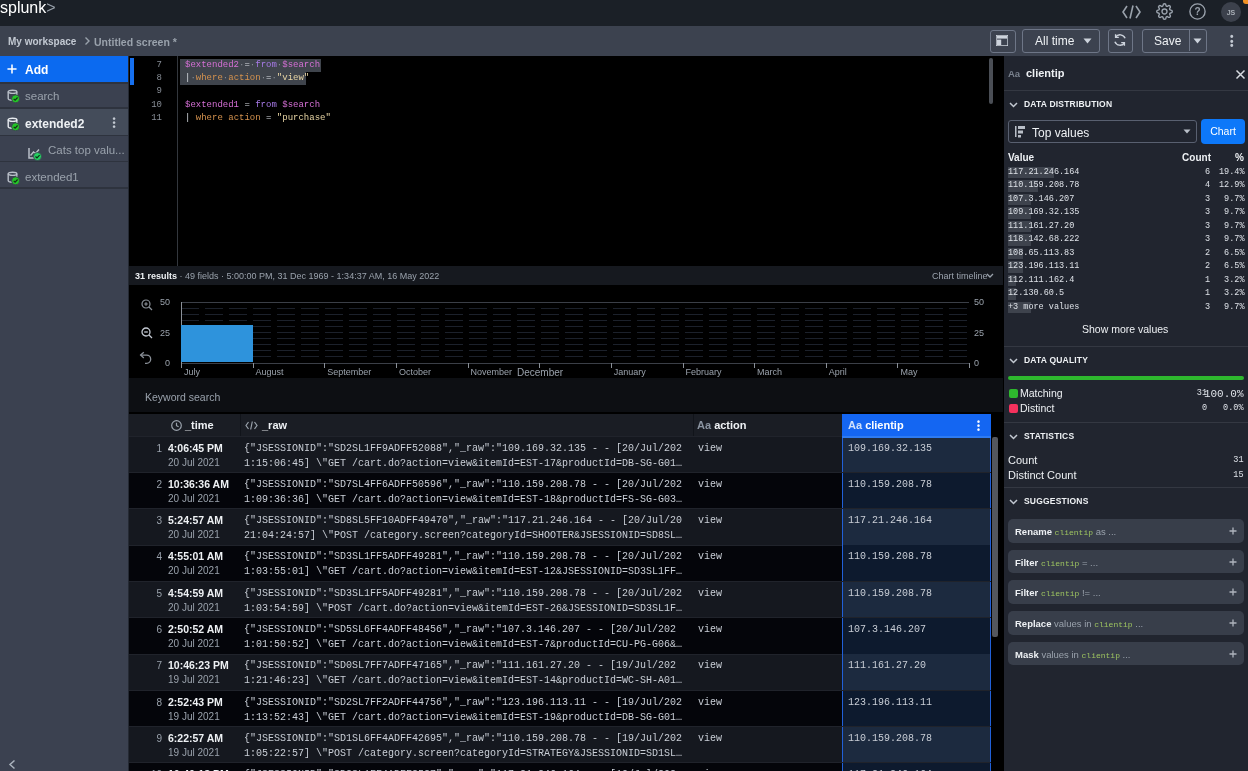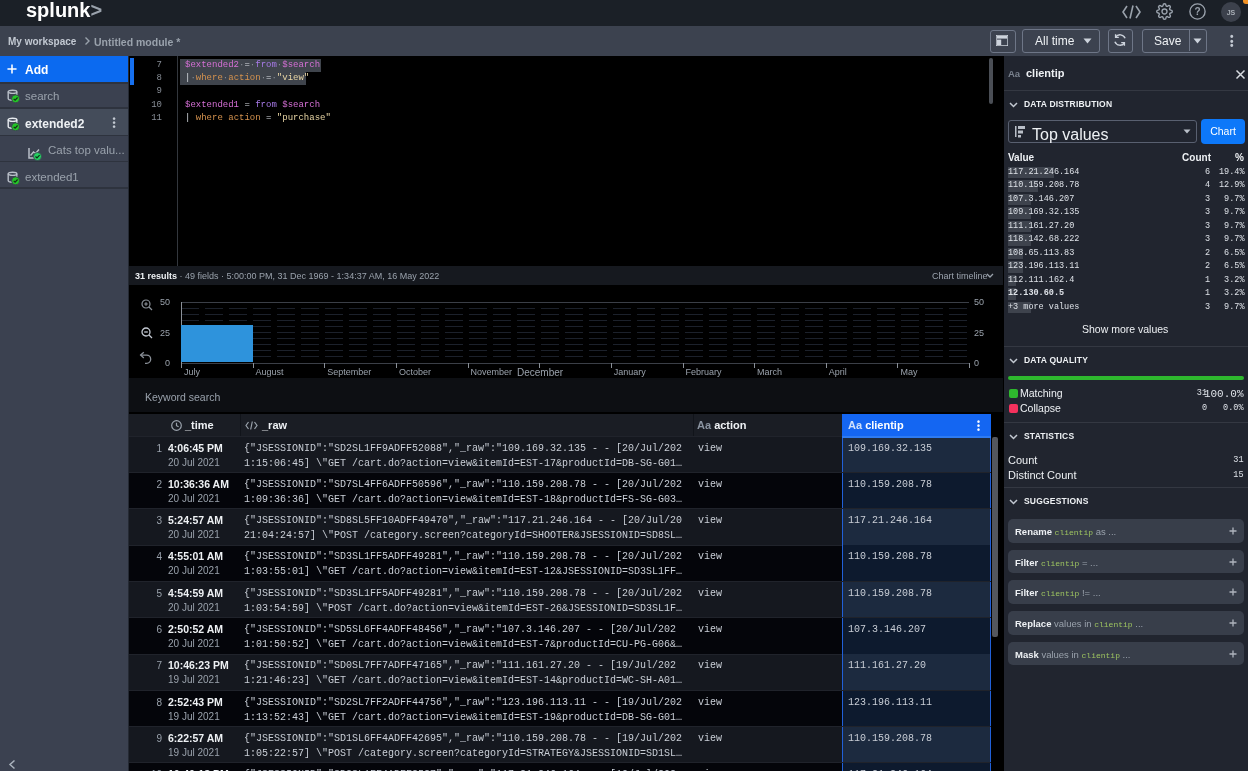--- a/index.html
+++ b/index.html
@@ -4,42 +4,42 @@
 #app{position:relative;width:1248px;height:771px;overflow:hidden;-webkit-font-smoothing:antialiased;
   font-family:"Liberation Sans",sans-serif;background:#000;}
 .abs{position:absolute;}
 .mono{font-family:"Liberation Mono",monospace;}
 .b{font-weight:bold;}
 svg{display:block;}
 </style></head><body>
 <div id="app">
 
 <div class="abs" style="left:0;top:0;width:1248px;height:26px;background:#1b2027;"></div>
-<div class="abs" style="left:26px;top:-1px;font-size:20px;letter-spacing:-0.3px;font-weight:bold;color:#fff;letter-spacing:0px;">splunk<span style="color:#9aa2ac;">&gt;</span></div>
+<div class="abs" style="left:0;top:-1px;font-size:16px;letter-spacing:-0.3px;font-weight:normal;color:#fff;letter-spacing:0px;">splunk<span style="color:#9aa2ac;">&gt;</span></div>
 <svg class="abs" style="left:1122px;top:4px;" width="19" height="16" viewBox="0 0 19 16" fill="none" stroke="#9aa2ac" stroke-width="1.6">
       <path d="M5 2 L1 8 L5 14"></path>
       <path d="M14 2 L18 8 L14 14"></path>
       <path d="M11 1.5 L8 14.5"></path>
     </svg>
 <svg class="abs" style="left:1156px;top:3px;" width="17" height="17" viewBox="0 0 24 24" fill="none" stroke="#9aa2ac" stroke-width="2">
       <path d="M12 15.5A3.5 3.5 0 1 0 12 8.5a3.5 3.5 0 0 0 0 7z"></path>
       <path d="M19.4 15a1.65 1.65 0 0 0 .33 1.82l.06.06a2 2 0 1 1-2.83 2.83l-.06-.06a1.65 1.65 0 0 0-1.82-.33 1.65 1.65 0 0 0-1 1.51V21a2 2 0 1 1-4 0v-.09A1.65 1.65 0 0 0 9 19.4a1.65 1.65 0 0 0-1.82.33l-.06.06a2 2 0 1 1-2.83-2.83l.06-.06a1.65 1.65 0 0 0 .33-1.82 1.65 1.65 0 0 0-1.51-1H3a2 2 0 1 1 0-4h.09A1.65 1.65 0 0 0 4.6 9a1.65 1.65 0 0 0-.33-1.82l-.06-.06a2 2 0 1 1 2.83-2.83l.06.06a1.65 1.65 0 0 0 1.82.33H9a1.65 1.65 0 0 0 1-1.51V3a2 2 0 1 1 4 0v.09a1.65 1.65 0 0 0 1 1.51 1.65 1.65 0 0 0 1.82-.33l.06-.06a2 2 0 1 1 2.83 2.83l-.06.06a1.65 1.65 0 0 0-.33 1.82V9a1.65 1.65 0 0 0 1.51 1H21a2 2 0 1 1 0 4h-.09a1.65 1.65 0 0 0-1.51 1z"></path>
     </svg>
 <svg class="abs" style="left:1189px;top:3px;" width="17" height="17" viewBox="0 0 17 17" fill="none">
       <circle cx="8.5" cy="8.5" r="7.6" stroke="#9aa2ac" stroke-width="1.4"></circle>
       <text x="8.5" y="12" text-anchor="middle" font-family="Liberation Sans" font-size="10" font-weight="bold" fill="#9aa2ac">?</text>
     </svg>
 <div class="abs" style="left:1221px;top:2px;width:20px;height:20px;border-radius:50%;background:#3c414c;color:#aab0b8;font-size:7px;font-weight:bold;text-align:center;line-height:21px;">JS</div>
 <div class="abs" style="left:1243px;top:0px;width:5px;height:4px;border-radius:0 0 0 3px;background:#f39224;"></div>
 <div class="abs" style="left:0;top:26px;width:1248px;height:30px;background:#3c424f;"></div>
 <div class="abs" style="left:8px;top:36px;font-size:10px;color:#c3c9d2;font-weight:bold;">My workspace</div>
 <svg class="abs" style="left:82px;top:36px;" width="10" height="10" viewBox="0 0 10 10" fill="none" stroke="#9aa2ac" stroke-width="1.4">
       <path d="M3.5 1.5 L7 5 L3.5 8.5"></path>
     </svg>
-<div class="abs" style="left:94px;top:35.5px;font-size:10.5px;color:#9aa2ac;font-weight:bold;">Untitled module *</div>
+<div class="abs" style="left:94px;top:35.5px;font-size:10.5px;color:#9aa2ac;font-weight:bold;">Untitled screen *</div>
 <div class="abs" style="left:990px;top:30px;width:24px;height:21px;border:1px solid #6e7687;border-radius:3px;"></div>
 <svg class="abs" style="left:996px;top:35px;" width="12" height="11" viewBox="0 0 12 11">
       <rect x="0" y="0" width="12" height="11" rx="1" fill="none" stroke="#cdd3dc" stroke-width="1.4"></rect>
       <rect x="1" y="1" width="10" height="2.6" fill="#cdd3dc"></rect>
       <rect x="1" y="4.6" width="4.2" height="5.4" fill="#cdd3dc"></rect>
     </svg>
 <div class="abs" style="left:1022px;top:29px;width:76px;height:22px;border:1px solid #6e7687;border-radius:3px;"></div>
 <div class="abs" style="left:1035px;top:34px;font-size:12px;color:#eef1f4;">All time</div>
 <svg class="abs" style="left:1083px;top:38px;" width="9" height="6" viewBox="0 0 9 6">
       <path d="M0.5 0.5 L8.5 0.5 L4.5 5.5 Z" fill="#cdd3dc"></path>
@@ -317,21 +317,21 @@
       <path d="M1 1 L4.5 4.5 L8 1"></path>
     </svg>
 <div class="abs b" style="left:1024px;top:99px;font-size:8.5px;letter-spacing:0.2px;color:#eef1f4;">DATA DISTRIBUTION</div>
 <div class="abs" style="left:1008px;top:120px;width:189px;height:23px;border:1px solid #596070;border-radius:3px;box-sizing:border-box;"></div>
 <svg class="abs" style="left:1014px;top:125px;" width="13" height="13" viewBox="0 0 13 13" fill="#b9bfc8">
       <rect x="1" y="1" width="1.5" height="11"></rect>
       <rect x="4" y="1" width="7" height="3"></rect>
       <rect x="4" y="5.5" width="5" height="3"></rect>
       <rect x="4" y="10" width="3" height="2.5"></rect>
     </svg>
-<div class="abs" style="left:1032px;top:126px;font-size:16px;color:#eef1f4;">Top values</div>
+<div class="abs" style="left:1032px;top:126px;font-size:12px;color:#eef1f4;">Top values</div>
 <svg class="abs" style="left:1183px;top:129px;" width="8" height="5" viewBox="0 0 8 5">
       <path d="M0.5 0.5 L7.5 0.5 L4 4.5 Z" fill="#b9bfc8"></path>
     </svg>
 <div class="abs" style="left:1201px;top:119px;width:44px;height:25px;background:#0d78f9;border-radius:4px;color:#fff;font-size:10.5px;text-align:center;line-height:25px;">Chart</div>
 <div class="abs b" style="left:1008px;top:152px;font-size:10px;color:#eef1f4;">Value</div>
 <div class="abs b" style="left:1140px;top:152px;width:71px;text-align:right;font-size:10px;color:#eef1f4;">Count</div>
 <div class="abs b" style="left:1214px;top:152px;width:30px;text-align:right;font-size:10px;color:#eef1f4;">%</div>
 <div class="abs" style="left:1008px;top:166.5px;width:45.8px;height:11.5px;background:#3e434d;"></div>
 <div class="abs mono" style="left:1008px;top:166.5px;font-size:8.5px;color:#dde1e7;">117.21.246.164</div>
 <div class="abs mono" style="left:1158px;top:166.5px;width:52px;text-align:right;font-size:8.5px;color:#dde1e7;">6</div>
@@ -362,40 +362,40 @@
 <div class="abs mono" style="left:1200px;top:247.5px;width:44.5px;text-align:right;font-size:8.5px;color:#dde1e7;">6.5%</div>
 <div class="abs" style="left:1008px;top:261.0px;width:15.3px;height:11.5px;background:#3e434d;"></div>
 <div class="abs mono" style="left:1008px;top:261.0px;font-size:8.5px;color:#dde1e7;">123.196.113.11</div>
 <div class="abs mono" style="left:1158px;top:261.0px;width:52px;text-align:right;font-size:8.5px;color:#dde1e7;">2</div>
 <div class="abs mono" style="left:1200px;top:261.0px;width:44.5px;text-align:right;font-size:8.5px;color:#dde1e7;">6.5%</div>
 <div class="abs" style="left:1008px;top:274.5px;width:7.6px;height:11.5px;background:#3e434d;"></div>
 <div class="abs mono" style="left:1008px;top:274.5px;font-size:8.5px;color:#dde1e7;">112.111.162.4</div>
 <div class="abs mono" style="left:1158px;top:274.5px;width:52px;text-align:right;font-size:8.5px;color:#dde1e7;">1</div>
 <div class="abs mono" style="left:1200px;top:274.5px;width:44.5px;text-align:right;font-size:8.5px;color:#dde1e7;">3.2%</div>
 <div class="abs" style="left:1008px;top:288.0px;width:7.6px;height:11.5px;background:#3e434d;"></div>
-<div class="abs mono" style="left:1008px;top:288.0px;font-size:8.5px;color:#dde1e7;font-weight:bold;">12.130.60.5</div>
+<div class="abs mono" style="left:1008px;top:288.0px;font-size:8.5px;color:#dde1e7;">12.130.60.5</div>
 <div class="abs mono" style="left:1158px;top:288.0px;width:52px;text-align:right;font-size:8.5px;color:#dde1e7;">1</div>
 <div class="abs mono" style="left:1200px;top:288.0px;width:44.5px;text-align:right;font-size:8.5px;color:#dde1e7;">3.2%</div>
 <div class="abs" style="left:1008px;top:301.5px;width:22.9px;height:11.5px;background:#3e434d;"></div>
 <div class="abs mono" style="left:1008px;top:301.5px;font-size:8.5px;color:#dde1e7;">+3 more values</div>
 <div class="abs mono" style="left:1158px;top:301.5px;width:52px;text-align:right;font-size:8.5px;color:#dde1e7;">3</div>
 <div class="abs mono" style="left:1200px;top:301.5px;width:44.5px;text-align:right;font-size:8.5px;color:#dde1e7;">9.7%</div>
 <div class="abs" style="left:1082px;top:322.5px;font-size:10.5px;color:#eef1f4;">Show more values</div>
 <div class="abs" style="left:1004px;top:346px;width:244px;height:1px;background:#343842;"></div>
 <svg class="abs" style="left:1009px;top:358px;" width="9" height="6" viewBox="0 0 9 6" fill="none" stroke="#c3c9d2" stroke-width="1.5">
       <path d="M1 1 L4.5 4.5 L8 1"></path>
     </svg>
 <div class="abs b" style="left:1024px;top:355px;font-size:8.5px;letter-spacing:0.2px;color:#eef1f4;">DATA QUALITY</div>
 <div class="abs" style="left:1008px;top:376px;width:235.5px;height:4px;background:#2eb82e;border-radius:2px;"></div>
 <div class="abs" style="left:1009px;top:388.5px;width:9px;height:9px;border-radius:2px;background:#2eb82e;"></div>
 <div class="abs" style="left:1020px;top:387px;font-size:10.5px;color:#eef1f4;">Matching</div>
 <div class="abs mono" style="left:1145px;top:388px;width:62px;text-align:right;font-size:8.5px;color:#dde1e7;">31</div>
 <div class="abs mono" style="left:1197.5px;top:388px;width:46px;text-align:right;font-size:11px;color:#dde1e7;">100.0%</div>
 <div class="abs" style="left:1009px;top:403.5px;width:9px;height:9px;border-radius:2px;background:#f5315d;"></div>
-<div class="abs" style="left:1020px;top:402px;font-size:10.5px;color:#eef1f4;">Collapse</div>
+<div class="abs" style="left:1020px;top:402px;font-size:10.5px;color:#eef1f4;">Distinct</div>
 <div class="abs mono" style="left:1145px;top:403px;width:62px;text-align:right;font-size:8.5px;color:#dde1e7;">0</div>
 <div class="abs mono" style="left:1197.5px;top:403px;width:46px;text-align:right;font-size:8.5px;color:#dde1e7;">0.0%</div>
 <div class="abs" style="left:1004px;top:422px;width:244px;height:1px;background:#343842;"></div>
 <svg class="abs" style="left:1009px;top:434px;" width="9" height="6" viewBox="0 0 9 6" fill="none" stroke="#c3c9d2" stroke-width="1.5">
       <path d="M1 1 L4.5 4.5 L8 1"></path>
     </svg>
 <div class="abs b" style="left:1024px;top:431px;font-size:8.5px;letter-spacing:0.2px;color:#eef1f4;">STATISTICS</div>
 <div class="abs" style="left:1008px;top:453.5px;font-size:11px;color:#eef1f4;">Count</div>
 <div class="abs mono" style="left:1199.5px;top:455px;width:44px;text-align:right;font-size:8.5px;color:#dde1e7;">31</div>
 <div class="abs" style="left:1008px;top:468.5px;font-size:11px;color:#eef1f4;">Distinct Count</div>

